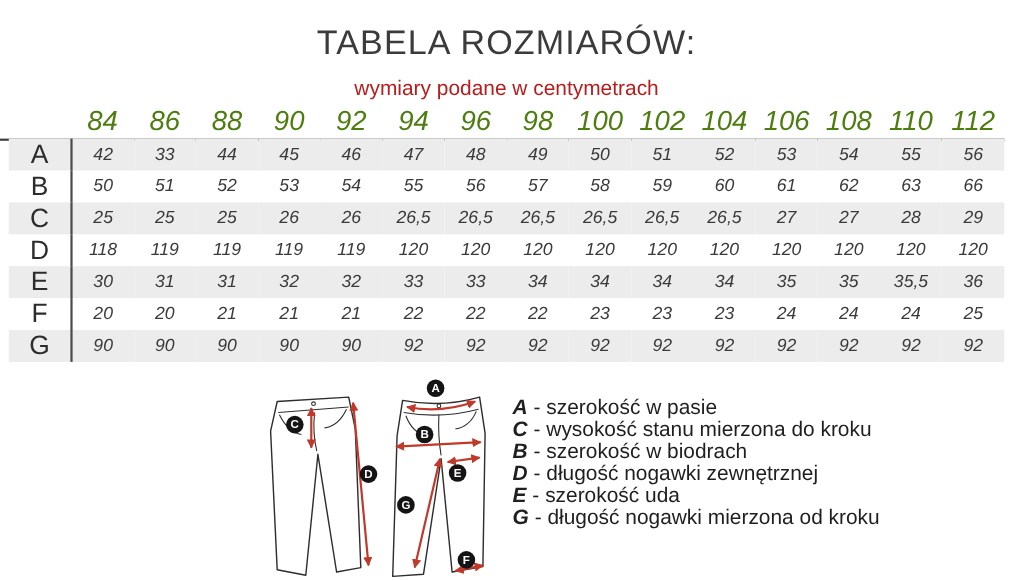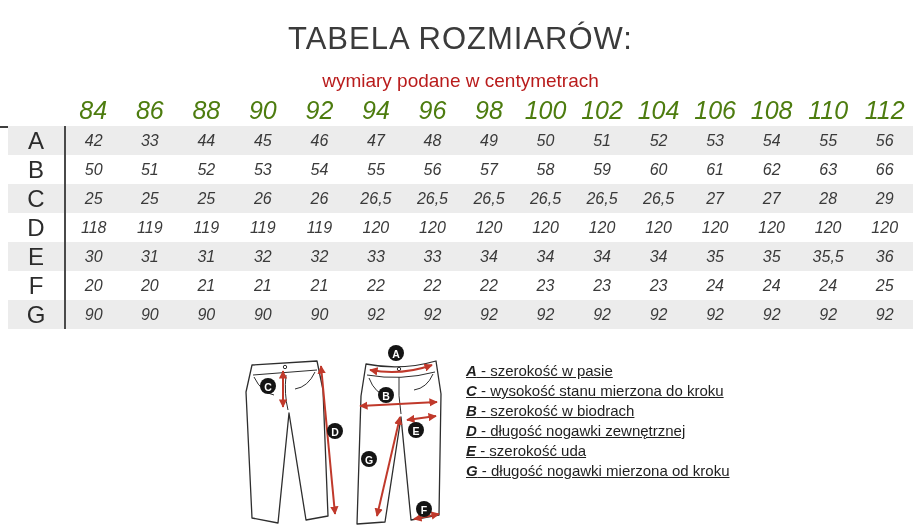--- a/index.html
+++ b/index.html
@@ -24,21 +24,21 @@
   table.sizes tbody th { font-size:24px; font-weight:400; color:#2c2c2c; text-align:center;
     vertical-align:middle; border-right:2px solid #4a4a4a; padding:0; }
   table.sizes tbody td { font-style:italic; font-size:16px; color:#3a3a3a; text-align:center;
     vertical-align:middle; padding:0; }
 
   
   svg.pants { position:absolute; left:230px; top:344px; }
 
   
   ul.legend { position:absolute; left:466px; top:361px; margin:0; padding:0; list-style:none; }
-  ul.legend li { height:20px; line-height:20px; font-size:15px; color:#1f1f1f; white-space:pre;text-decoration:underline; }
+  ul.legend li { height:20px; line-height:20px; font-size:19px; color:#1f1f1f; white-space:pre; }
   ul.legend .lkey { font-weight:700; font-style:italic; }
   ul.legend .ldesc { font-weight:400; }
 </style>
 </head>
 <body style="--arrow: #c0392b; --badge: #141414; --stripe: #ececec; --line: #3f3f3f;">
 
 <div class="titlewrap">
   <h1 class="title">TABELA ROZMIARÓW:</h1>
   <div class="subtitle">wymiary podane w centymetrach</div>
 </div>

